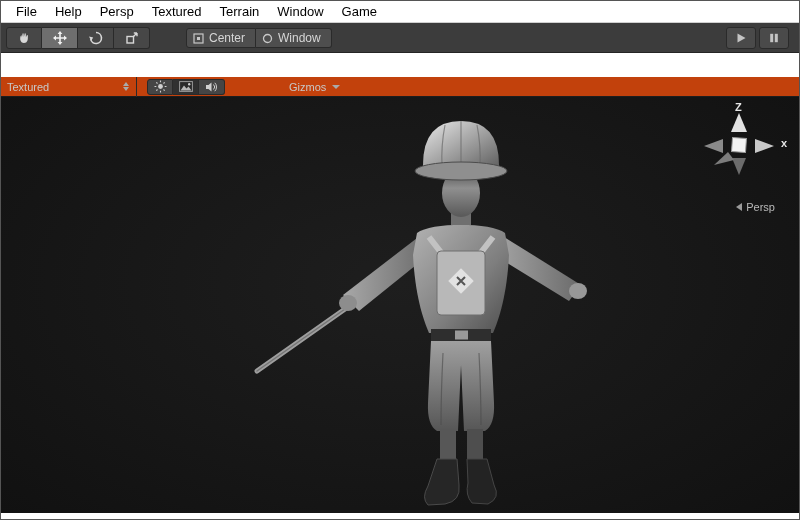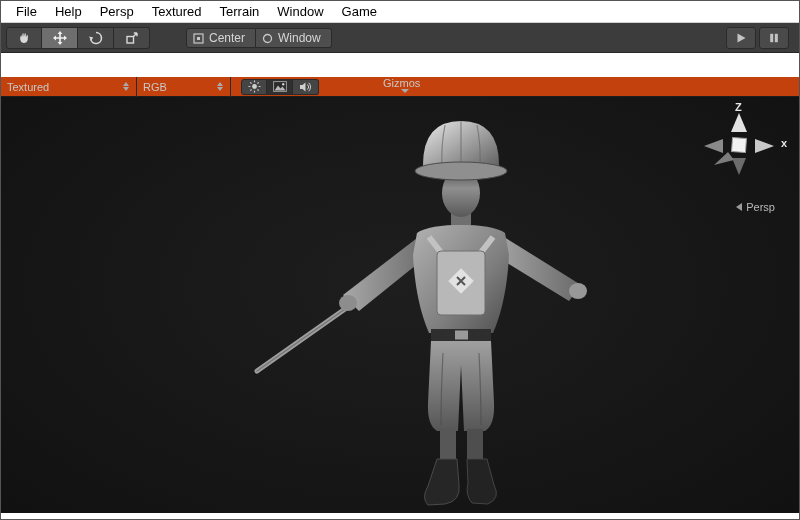--- a/index.html
+++ b/index.html
@@ -57,21 +57,21 @@
                border-left:3.5px solid transparent; border-right:3.5px solid transparent;
                border-top:4px solid #aaa; }
   .dn { width:0; height:0; border-left:4px solid transparent; border-right:4px solid transparent;
         border-top:4px solid #aaa; display:inline-block; margin-left:6px; }
   .togglegroup { display:flex; margin-left:10px; }
   .togglebtn { width:26px; height:16px; background:#454545; border:1px solid #2a2a2a; border-left-width:0;
                display:flex; align-items:center; justify-content:center; }
   .togglebtn:first-child { border-left-width:1px; border-radius:3px 0 0 3px; }
   .togglebtn:last-child { border-radius:0 3px 3px 0; }
   .togglebtn.pressed { background:#303030; }
-  .gizmosdrop { margin-left:58px; display:flex; align-items:center; height:20px; padding:0 6px;flex-direction:column; }
+  .gizmosdrop { margin-left:58px; display:flex; align-items:center; height:20px; padding:0 6px; }
   .searchbox { flex:1; margin-left:8px; margin-right:6px; height:16px; display:flex; align-items:center;
                gap:4px; border-bottom:1px solid #565656; background:#383838; border-radius:8px 0 0 8px;
                padding-left:6px; }
   .searchbox input { background:transparent; border:none; outline:none; color:#8f8f8f;
                      font-size:11px; font-family:"Liberation Sans", sans-serif; width:100%; }
 
   
   .viewport { position:absolute; top:96px; left:0; right:0; bottom:6px;
               background:radial-gradient(ellipse at 50% 45%, #1e1e1e 0%, #171717 55%, #111 100%);
               overflow:hidden; }
@@ -157,24 +157,20 @@
           <rect x="6.8" y="1.8" width="3" height="8.4" fill="#c4c4c4"></rect>
         </svg>
       </div>
     </div>
   </div>
 
 
   <div class="scenebar">
     <div class="sdrop" style="width:136px">
       <span class="lbl">Textured</span>
-      <span class="ud"></span>
-    </div>
-    <div class="sdrop" style="width:94px">
-      <span class="lbl">RGB</span>
       <span class="ud"></span>
     </div>
 
     <div class="togglegroup">
       <div class="togglebtn">
         <svg width="13" height="13" viewBox="0 0 13 13">
           <circle cx="6.5" cy="6.5" r="2.4" fill="#d0d0d0"></circle>
           <path d="M6.5 0.5 V2.3 M6.5 10.7 V12.5 M0.5 6.5 H2.3 M10.7 6.5 H12.5 M2.3 2.3 L3.5 3.5 M9.5 9.5 L10.7 10.7 M10.7 2.3 L9.5 3.5 M3.5 9.5 L2.3 10.7" stroke="#d0d0d0" stroke-width="1.1"></path>
         </svg>
       </div>

